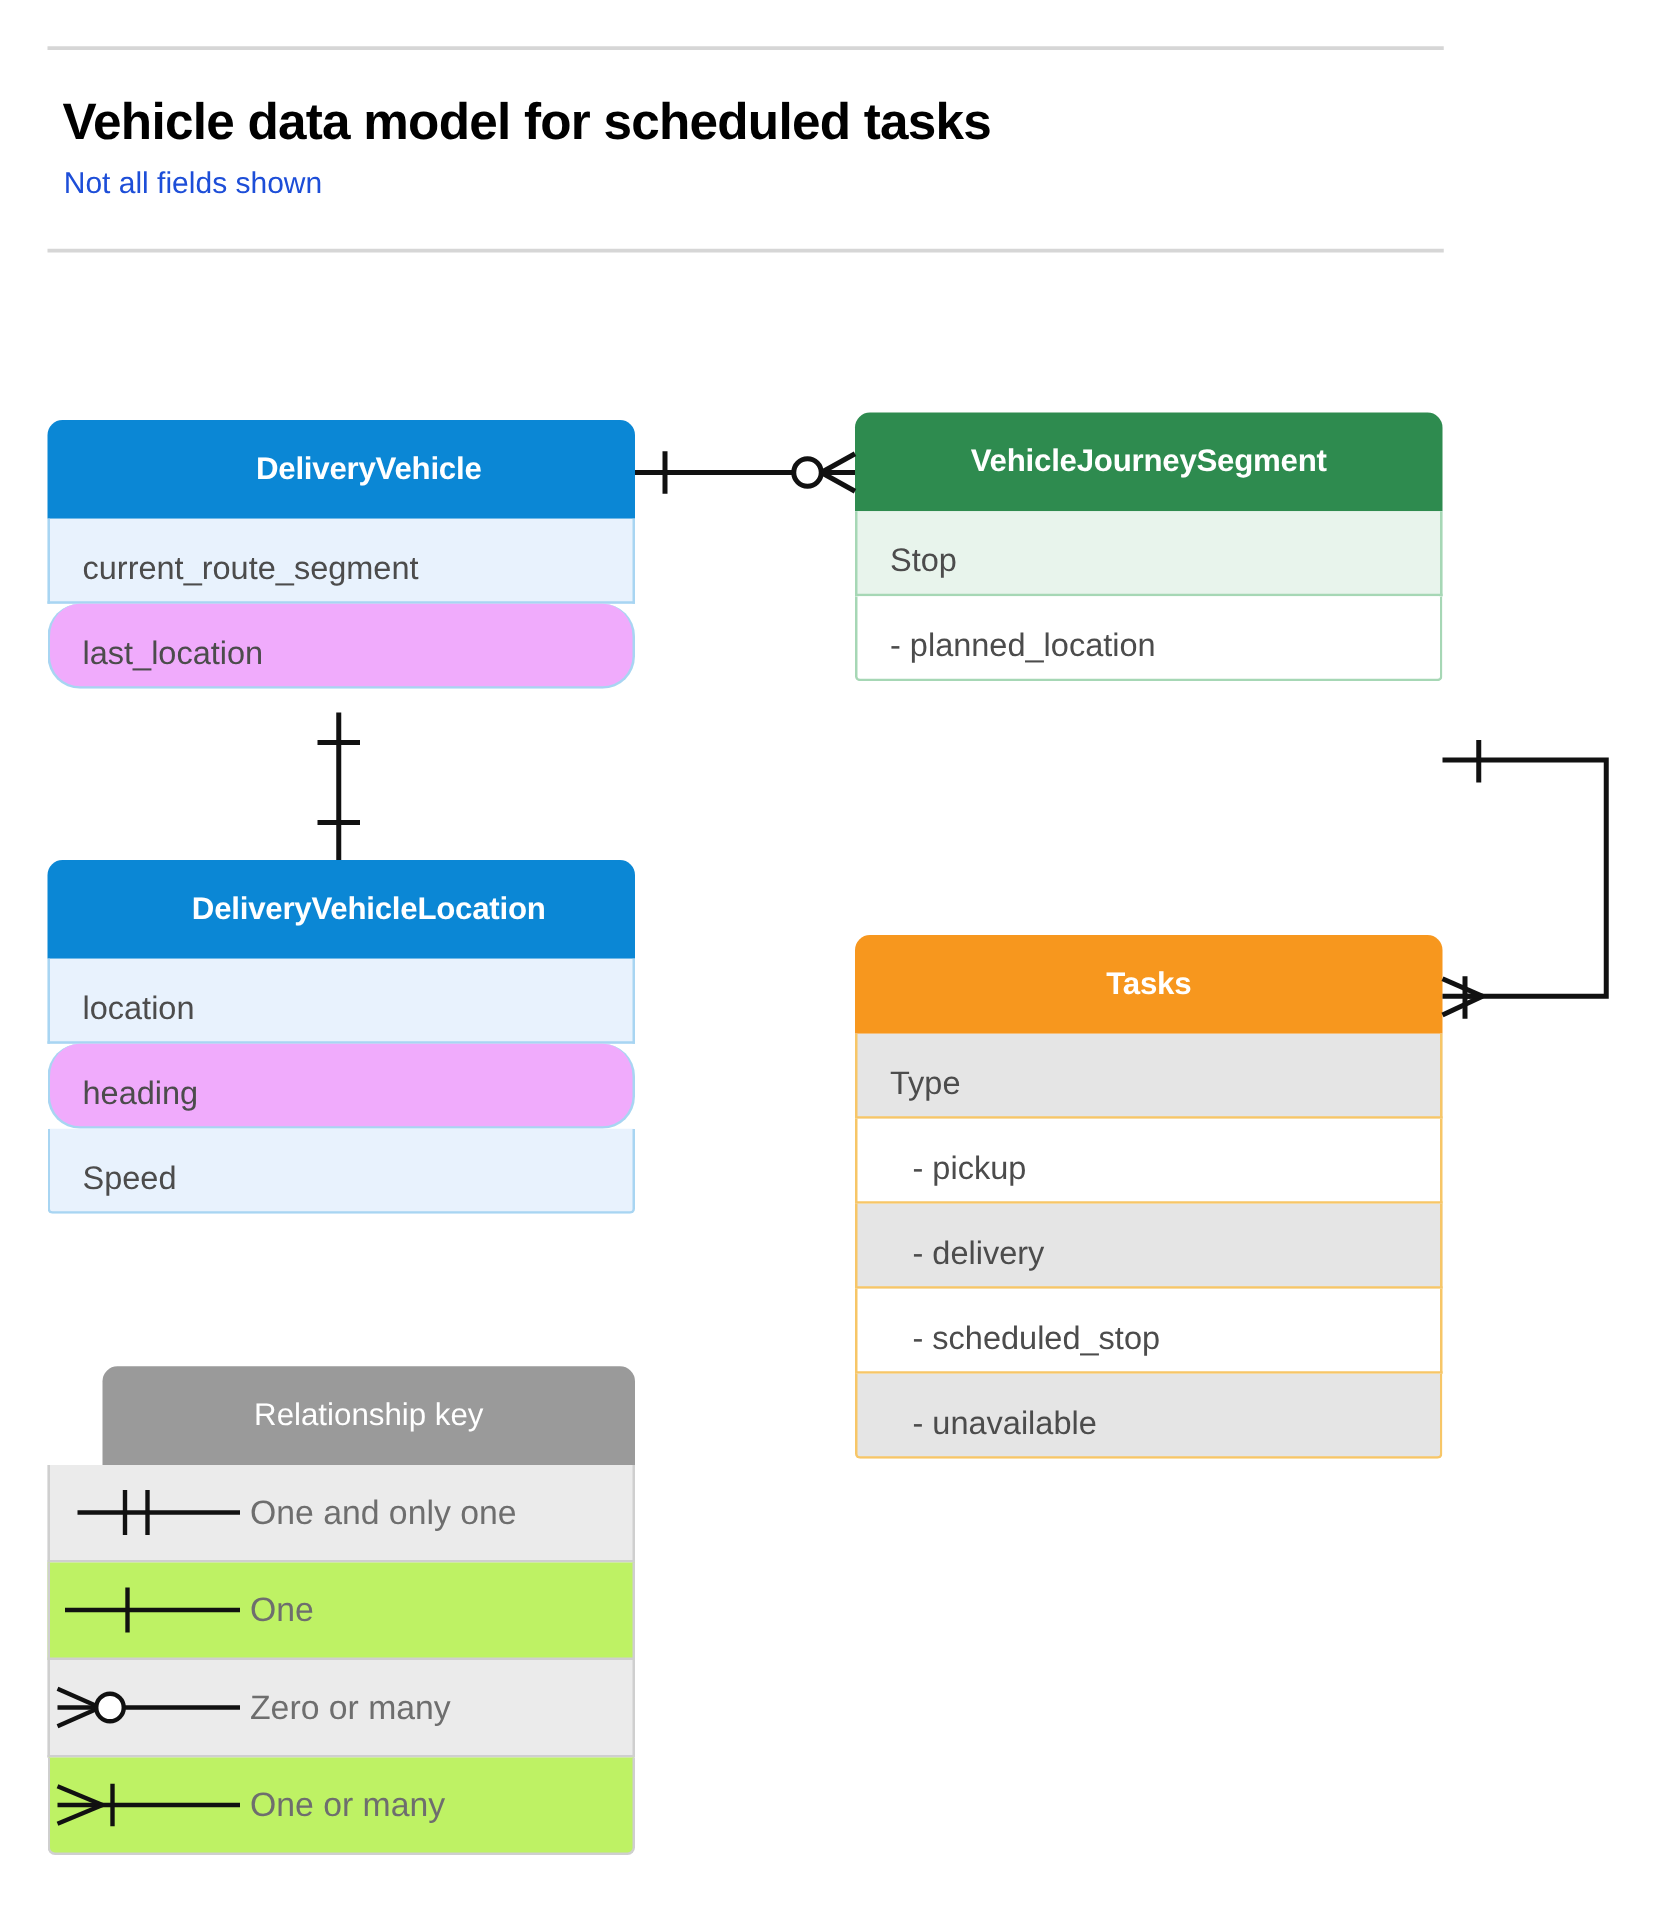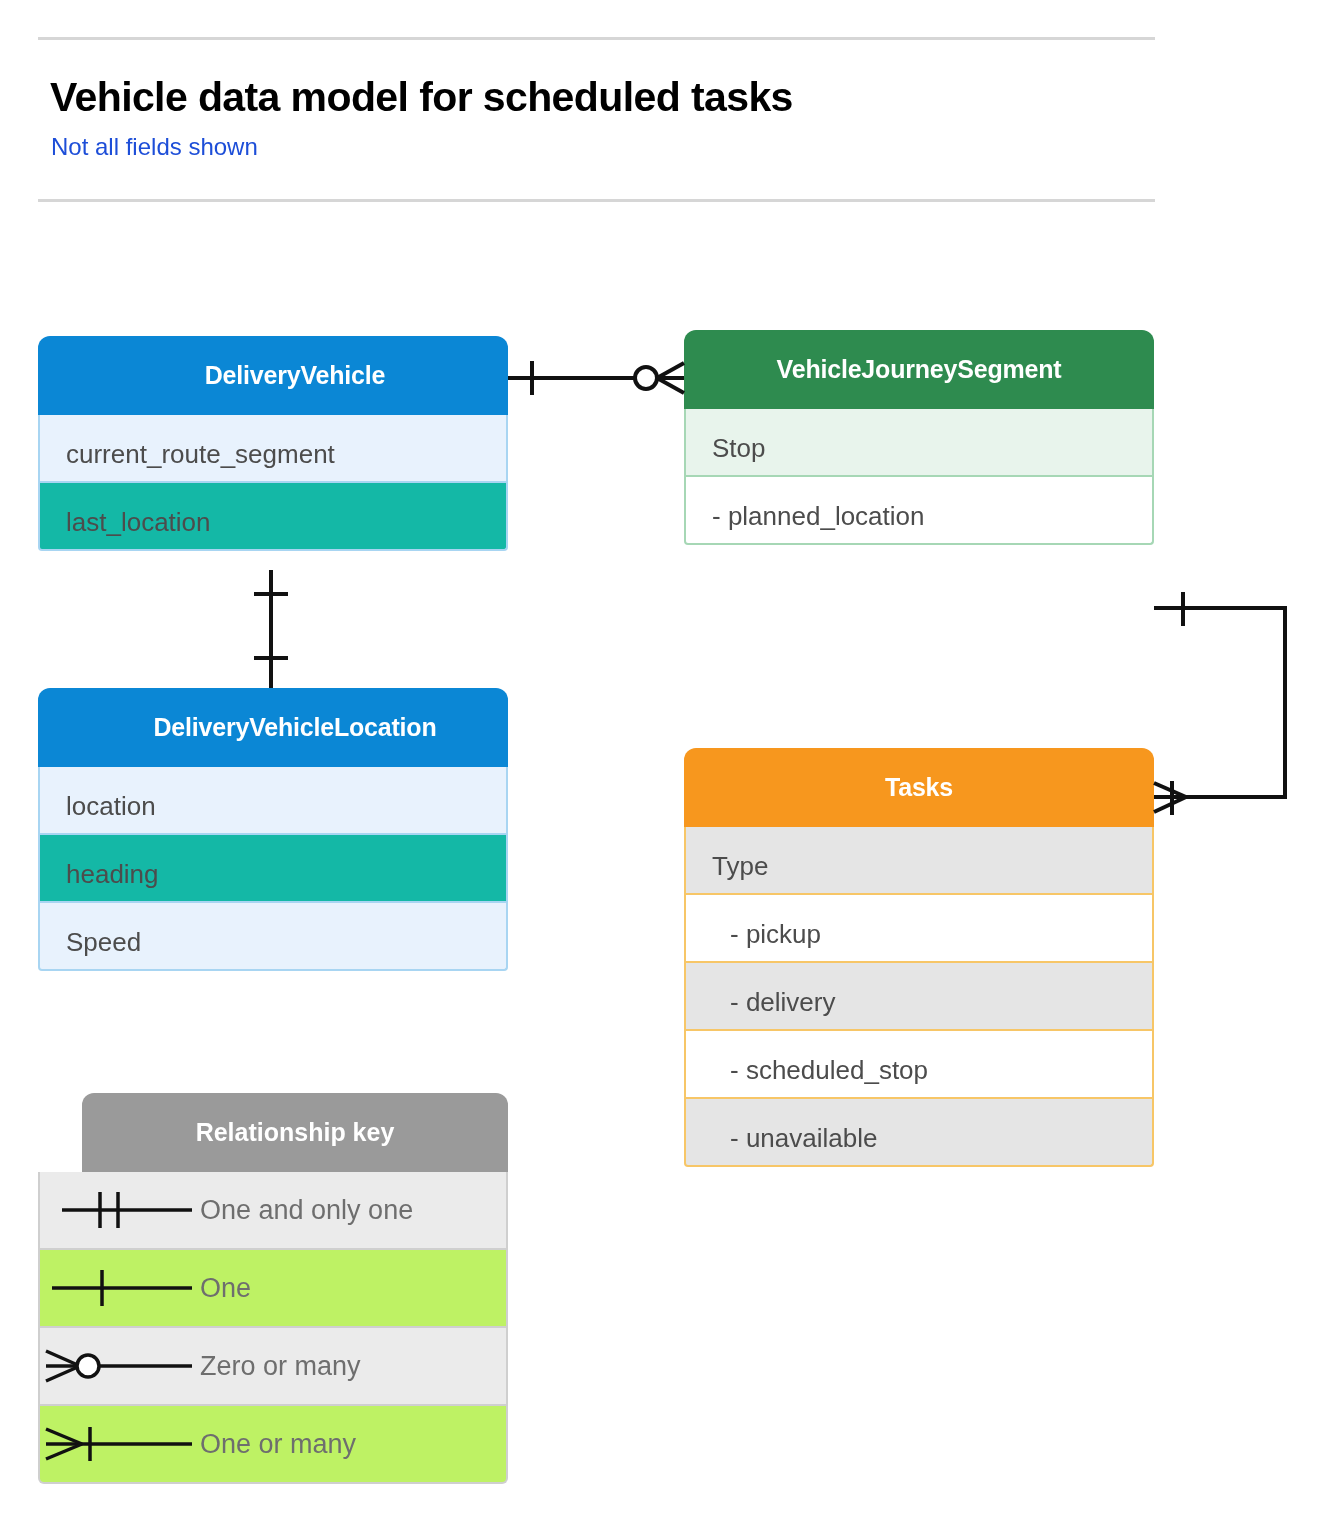--- a/index.html
+++ b/index.html
@@ -84,21 +84,21 @@
     border-style: solid;
   }
   .entity-row.sub { padding-left: 44px; }
   .entity-row.sub-wide { padding-left: 44px; }
   .entity-row:last-child { border-radius: 0 0 4px 4px; }
 
   
   .c-blue .entity-header { background: #0b87d5; padding-left: 44px; }
   .c-blue .entity-row { border-color: #a8d5f2; }
   .c-blue .entity-row.alt { background: #e8f2fd; }
-  .c-blue .entity-row.plain { background: #14b8a6; }
+  .c-blue .entity-row.plain { background: #f0abfc; border-radius: 26px; }
 
   
   .c-green .entity-header { background: #2e8b4f; }
   .c-green .entity-row { border-color: #a6d7b5; }
   .c-green .entity-row.alt { background: #e8f4ec; }
   .c-green .entity-row.plain { background: #ffffff; }
 
   
   .c-orange .entity-header { background: #f7971e; }
   .c-orange .entity-row { border-color: #f7c667; }
@@ -114,21 +114,21 @@
     border-radius: 12px;
   }
   #legend-header {
     box-sizing: border-box;
     height: 79px;
     line-height: 79px;
     background: #9a9a9a;
     border-radius: 12px 12px 0 0;
     color: #ffffff;
     font-size: 25px;
-    font-weight: bold;
+    font-weight: normal;
     text-align: center;
     white-space: nowrap;
     margin-left: 44px;
   }
   .legend-row {
     box-sizing: border-box;
     position: relative;
     height: 78px;
     border: 2px solid #cfcfcf;
     border-top: 0;

